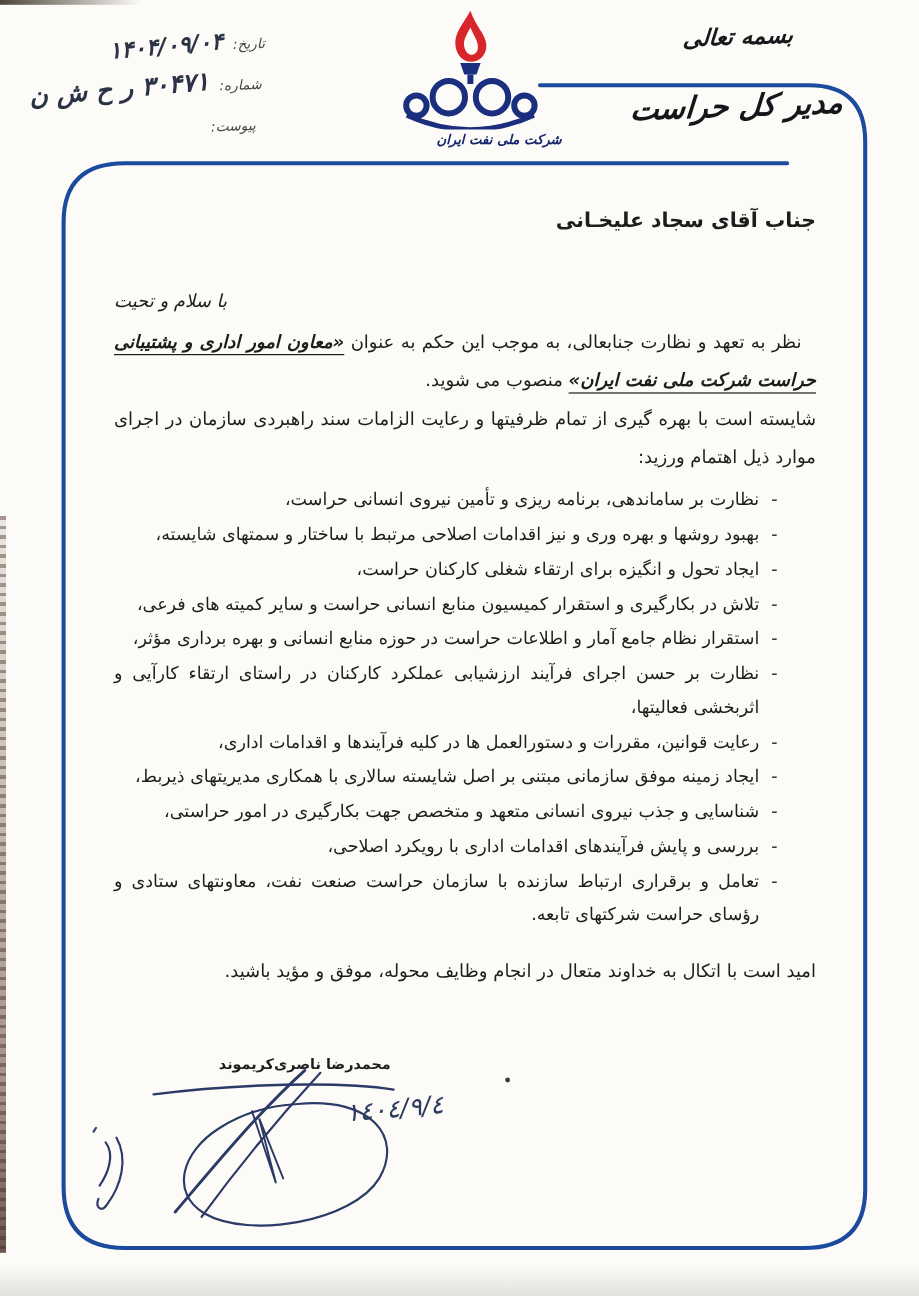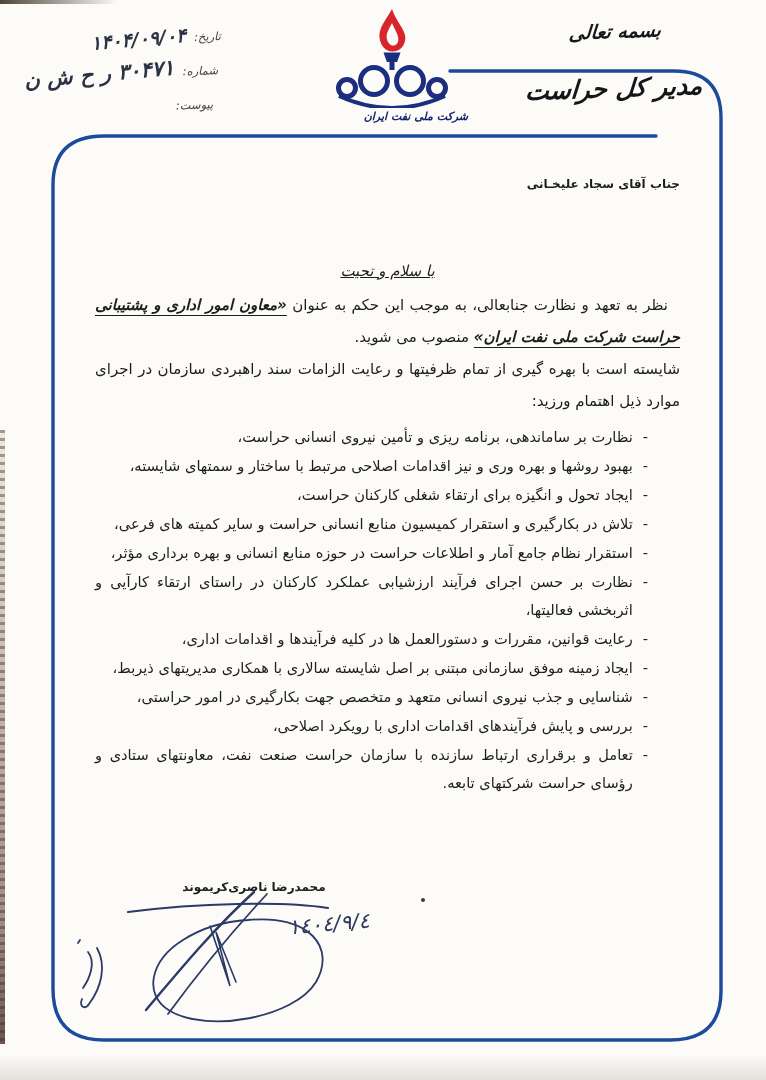--- a/index.html
+++ b/index.html
@@ -34,23 +34,23 @@
   .bismillah{position:absolute;left:540px;top:20px;width:150px;text-align:center;
     font-size:19px;font-weight:bold;font-style:italic;color:#17181c;
     transform:rotate(-2deg) skewX(-6deg);}
   .office-title{position:absolute;left:522px;top:74px;width:184px;text-align:center;
     font-size:25px;font-weight:bold;font-style:italic;color:#15161a;
     transform:rotate(-2deg) skewX(-6deg);}
   .frame-svg{position:absolute;inset:0;pointer-events:none;}
   
   .content{position:absolute;left:95px;top:172px;width:585px;direction:rtl;
     font-size:15px;line-height:32px;text-align:justify;color:#1d1d1d;}
-  .recipient{font-weight:bold;font-size:12px;text-align:right;line-height:24px;
-    margin:0 0 63px 0;}
-  .salutation{font-style:italic;text-align:center;line-height:24px;margin:0 0 6px 0;text-decoration:underline;}
+  .recipient{font-weight:bold;font-size:17px;text-align:right;line-height:24px;
+    margin:0 0 43px 0;}
+  .salutation{font-style:italic;text-align:left;line-height:24px;margin:0 0 6px 0;}
   .para{margin:0;}
   .para.indent{text-indent:12px;}
   .title-emph{font-weight:bold;font-style:italic;text-decoration:underline;
     text-underline-offset:5px;}
   .duties{margin-top:6px;padding-right:32px;}
   .duty{display:flex;gap:10px;line-height:28px;margin:1px 0;font-size:14.6px;}
   .duty .dash{flex:none;}
   .duty .txt{flex:1;text-align:justify;}
   .closing{margin-top:20px;text-align:right;line-height:24px;}
   
@@ -169,20 +169,21 @@
       <span class="dash">-</span>
       <span class="txt">بررسی و پایش فرآیندهای اقدامات اداری با رویکرد اصلاحی،</span>
     </div>
 
     <div class="duty">
       <span class="dash">-</span>
       <span class="txt">تعامل و برقراری ارتباط سازنده با سازمان حراست صنعت نفت، معاونتهای ستادی و رؤسای حراست شرکتهای تابعه.</span>
     </div>
   </div>
 
+    <div class="closing">امید است با اتکال به خداوند متعال در انجام وظایف محوله، موفق و مؤید باشید.</div>
   </div>
 
   <div class="sig-name">محمدرضا ناصری‌کریموند</div>
   <svg class="sig-svg" width="330" height="150" viewBox="0 0 330 150">
     <g fill="none" stroke="#2b3a66" stroke-width="2" stroke-linecap="round">
       <path d="M 70 22 C 140 13 225 11 270 18"></path>
       <path d="M 196 2 C 152 42 112 92 88 120" stroke-width="2.4"></path>
       <path d="M 209 4 C 170 46 132 94 110 124" stroke-width="1.8"></path>
       <path d="M 190 30 C 252 24 278 58 258 92 C 236 128 150 143 112 121 C 84 104 93 70 125 50 C 147 36 171 31 190 30" stroke-width="1.8"></path>
       <path d="M 152 36 L 172 96 L 158 42 L 178 92" stroke-width="1.6"></path>

